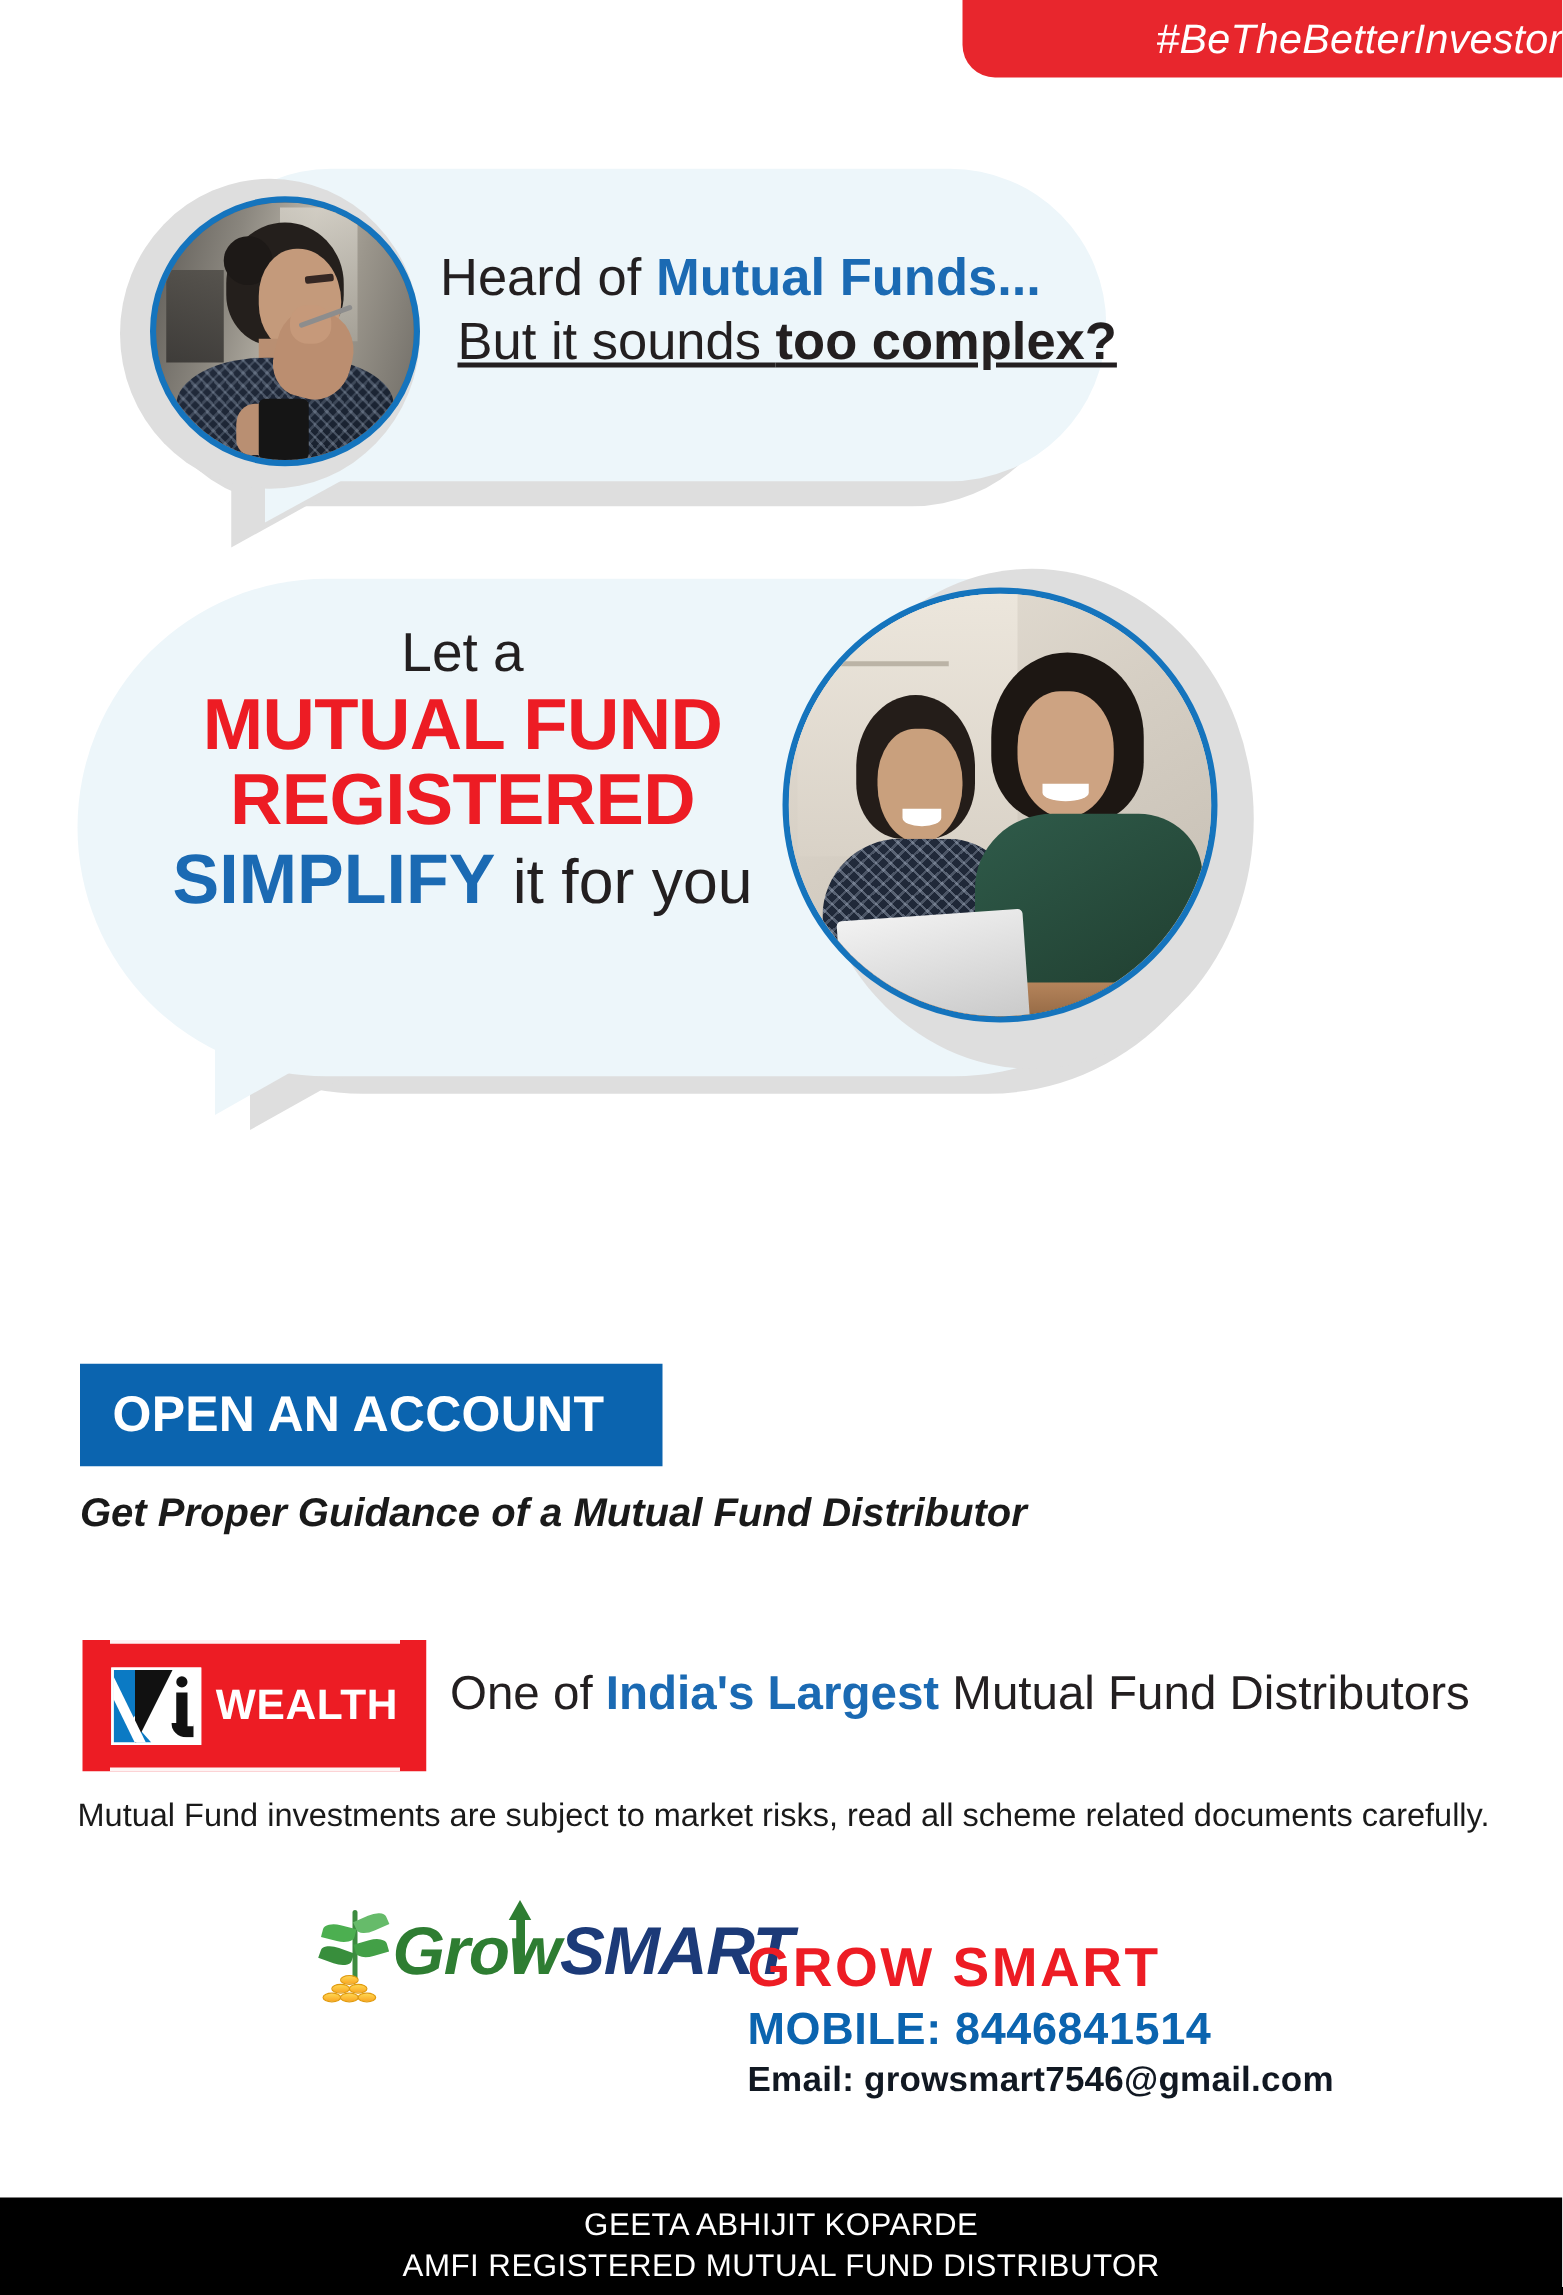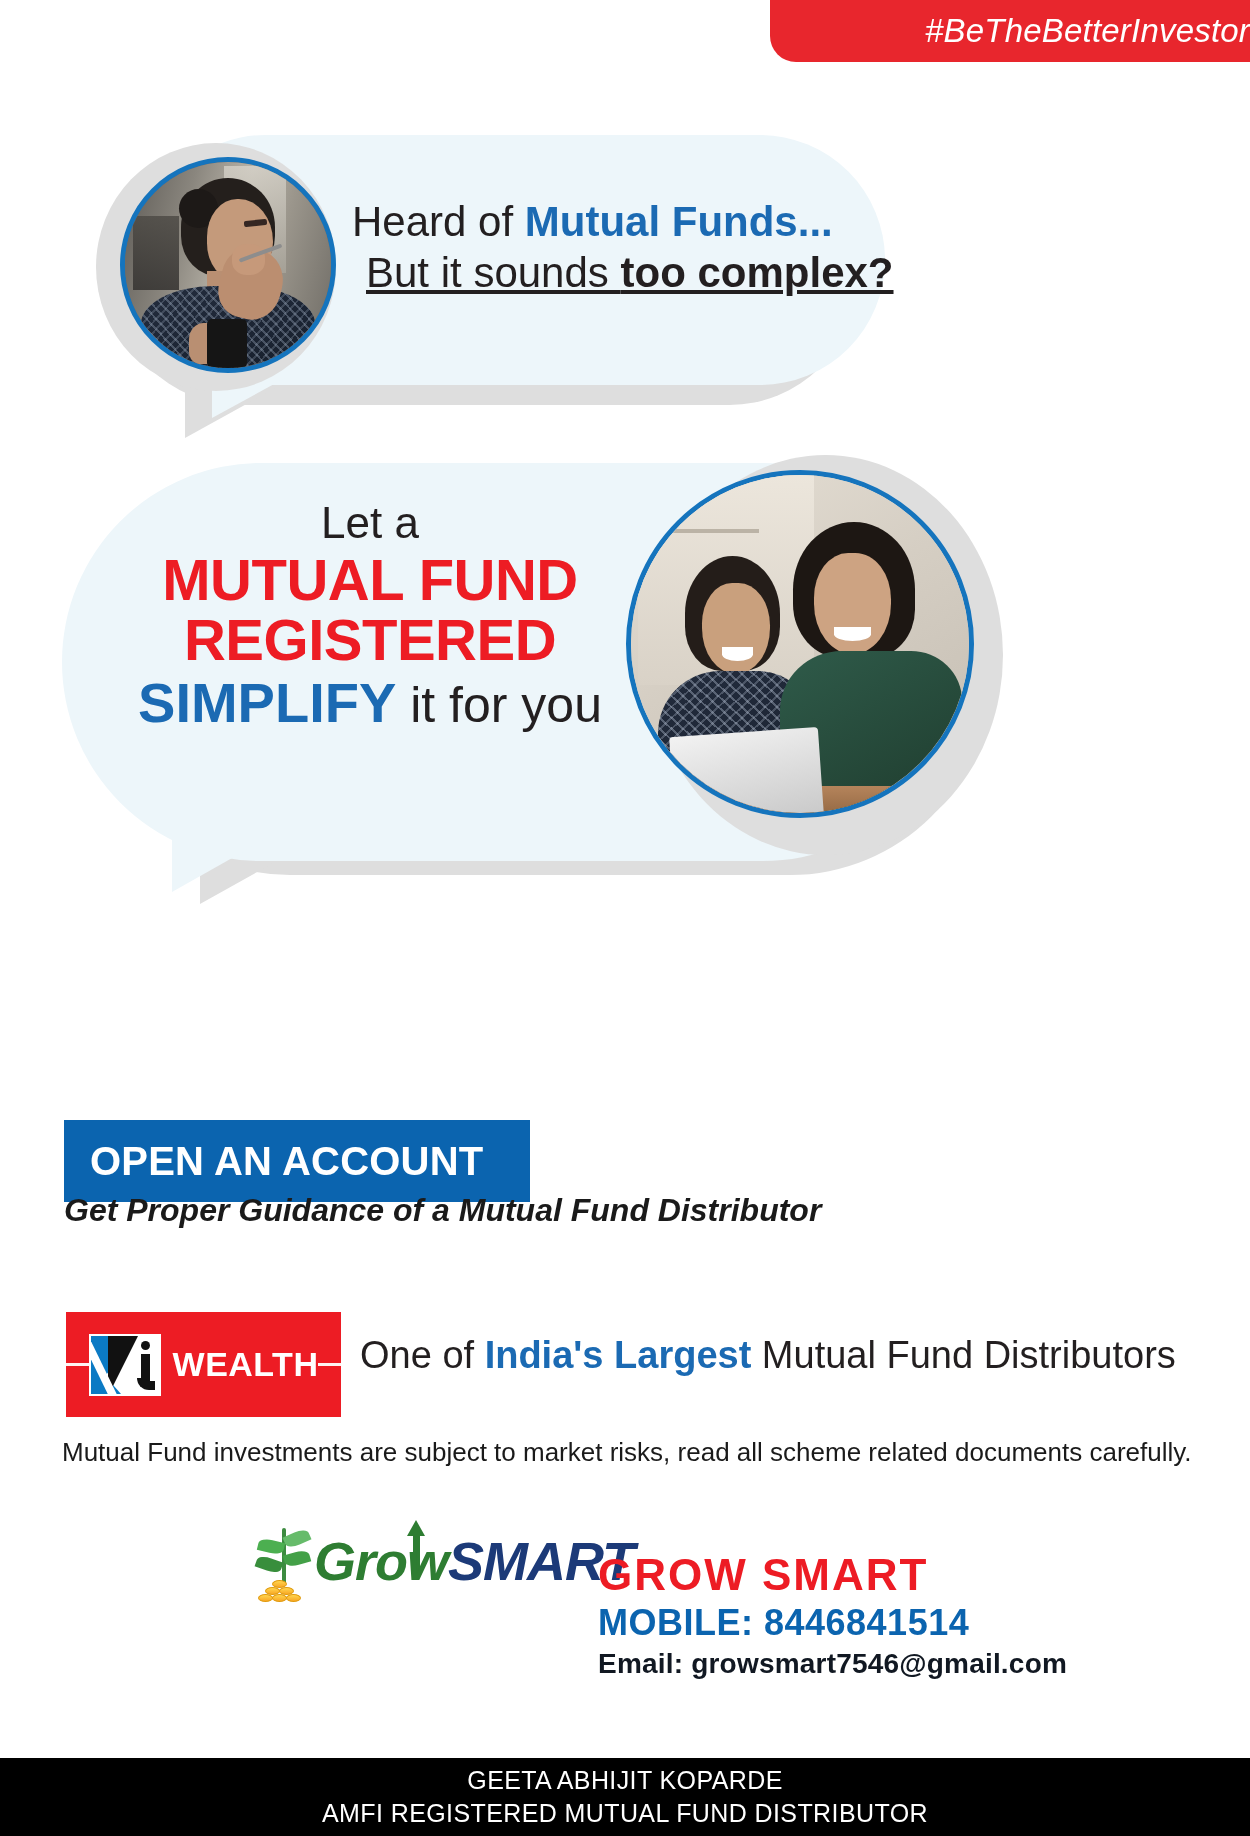--- a/index.html
+++ b/index.html
@@ -309,21 +309,21 @@
   }
   .p2-desk {
     position: absolute; left: 0; top: 92%; width: 100%; height: 10%;
     background: linear-gradient(180deg, #b5845b, #8e6440);
   }
 
   
   .cta-button {
     position: absolute;
     left: 64px;
-    top: 1120px;
+    top: 1091px;
     width: 466px;
     height: 82px;
     background: #0B64AF;
     display: flex;
     align-items: center;
     padding-left: 26px;
   }
   .cta-label {
     color: #ffffff;
     font-size: 40px;
@@ -343,22 +343,22 @@
 
   
   .nj-logo {
     position: absolute;
     left: 66px;
     top: 1312px;
     width: 275px;
     height: 105px;
     background: #ED1C24;
     display: flex;
-    flex-direction: row;
-    justify-content: flex-start;
+    flex-direction: column;
+    justify-content: space-between;
     align-items: center;
   }
   .nj-rule {
     width: 232px; height: 3px; background: #ffffff; opacity: .95;
   }
   .nj-inner {
     display: flex; align-items: center; gap: 12px; margin: 7px 0;
   }
   .nj-mark {
     position: relative;

